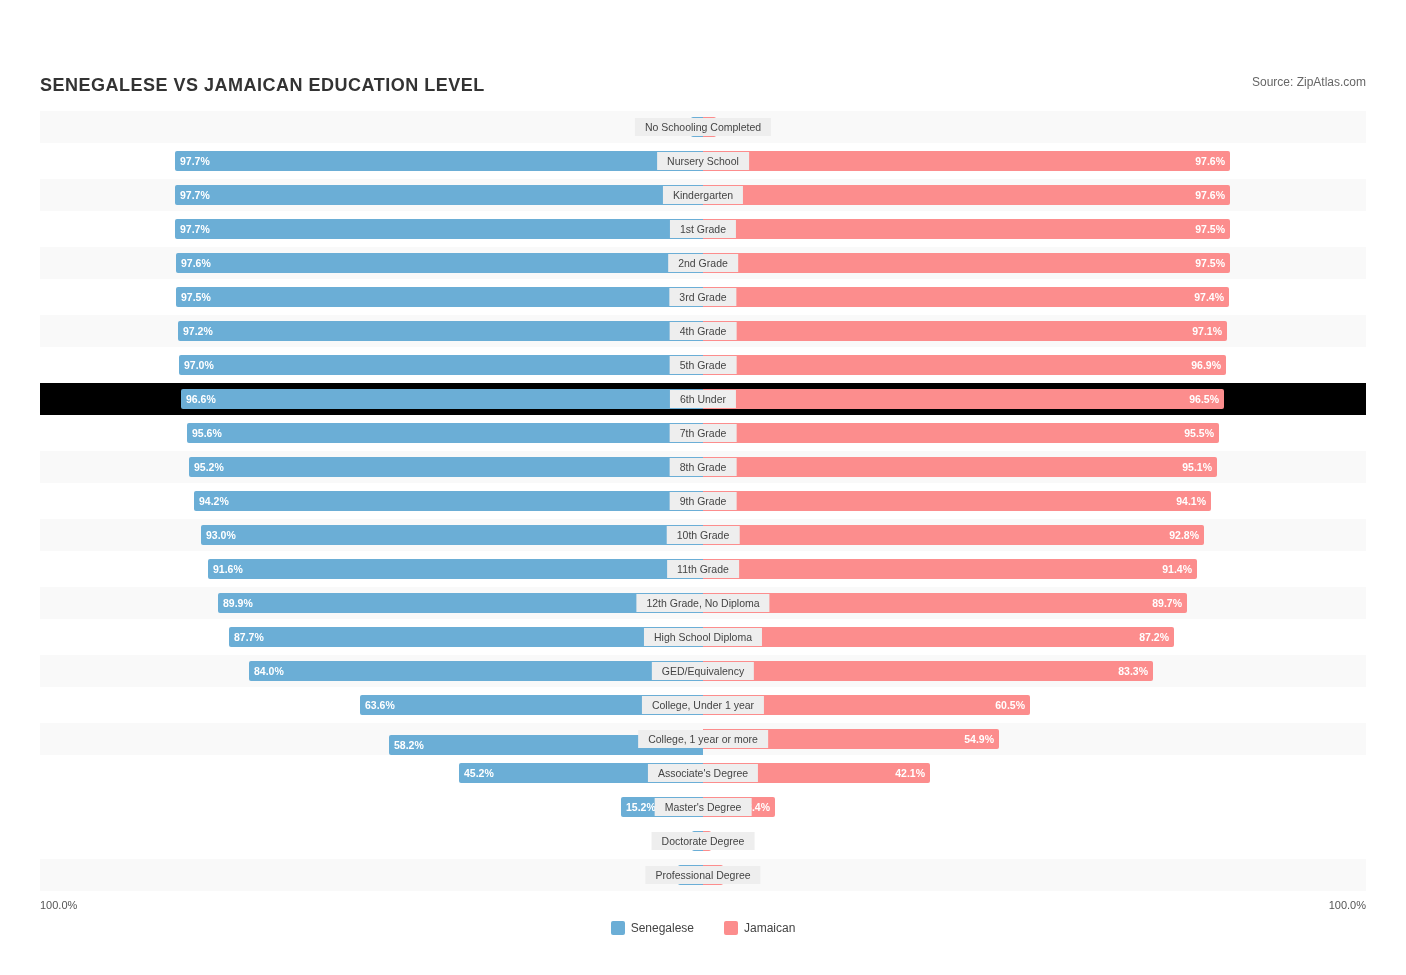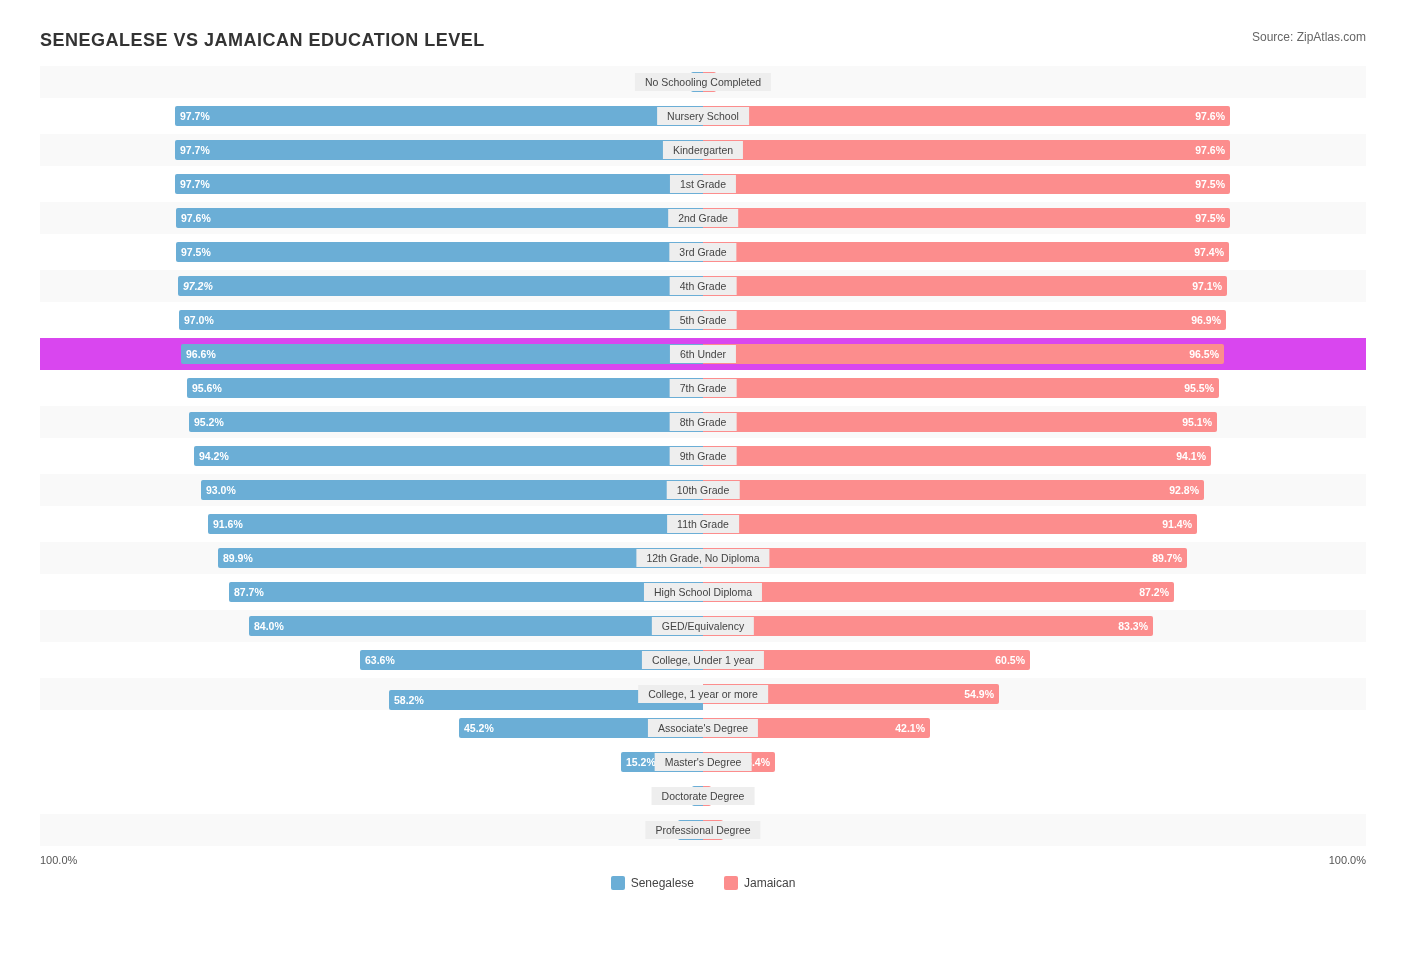--- a/index.html
+++ b/index.html
@@ -14,20 +14,21 @@
       width: 1366px;
       margin: 0 auto;
       background: #fff;
       padding: 10px 20px 30px 20px;
     }
     .chart-header {
       display: flex;
       justify-content: space-between;
       align-items: flex-start;
       margin-bottom: 15px;
+      margin-top: 45px;
     }
     .chart-title {
       font-size: 18px;
       font-weight: bold;
       color: #333;
       letter-spacing: 0.5px;
       text-transform: uppercase;
     }
     .chart-source {
       font-size: 12px;
@@ -226,21 +227,21 @@
         </div>
         <div class="center-label-box">3rd Grade</div>
         <div class="right-half">
           <div class="bar-pink" style="width: 526px; text-align: center;">
             <span class="bar-label-right">97.4%</span>
           </div>
         </div>
       </div>
       <div class="row-container" style="background: rgb(249, 249, 249);">
         <div class="left-half">
-          <div class="bar-blue" style="width: 525px; font-style: italic;">
+          <div class="bar-blue" style="width: 525px;">
             <span class="bar-label-left">97.2%</span>
           </div>
         </div>
         <div class="center-label-box">4th Grade</div>
         <div class="right-half">
           <div class="bar-pink" style="width: 524px;">
             <span class="bar-label-right">97.1%</span>
           </div>
         </div>
       </div>
@@ -250,21 +251,21 @@
             <span class="bar-label-left">97.0%</span>
           </div>
         </div>
         <div class="center-label-box">5th Grade</div>
         <div class="right-half">
           <div class="bar-pink" style="width: 523px;">
             <span class="bar-label-right">96.9%</span>
           </div>
         </div>
       </div>
-      <div class="row-container" style="background: #d946ef;">
+      <div class="row-container" style="background: #000000;">
         <div class="left-half">
           <div class="bar-blue" style="width: 522px;">
             <span class="bar-label-left">96.6%</span>
           </div>
         </div>
         <div class="center-label-box">6th Under</div>
         <div class="right-half">
           <div class="bar-pink" style="width: 521px;">
             <span class="bar-label-right">96.5%</span>
           </div>

